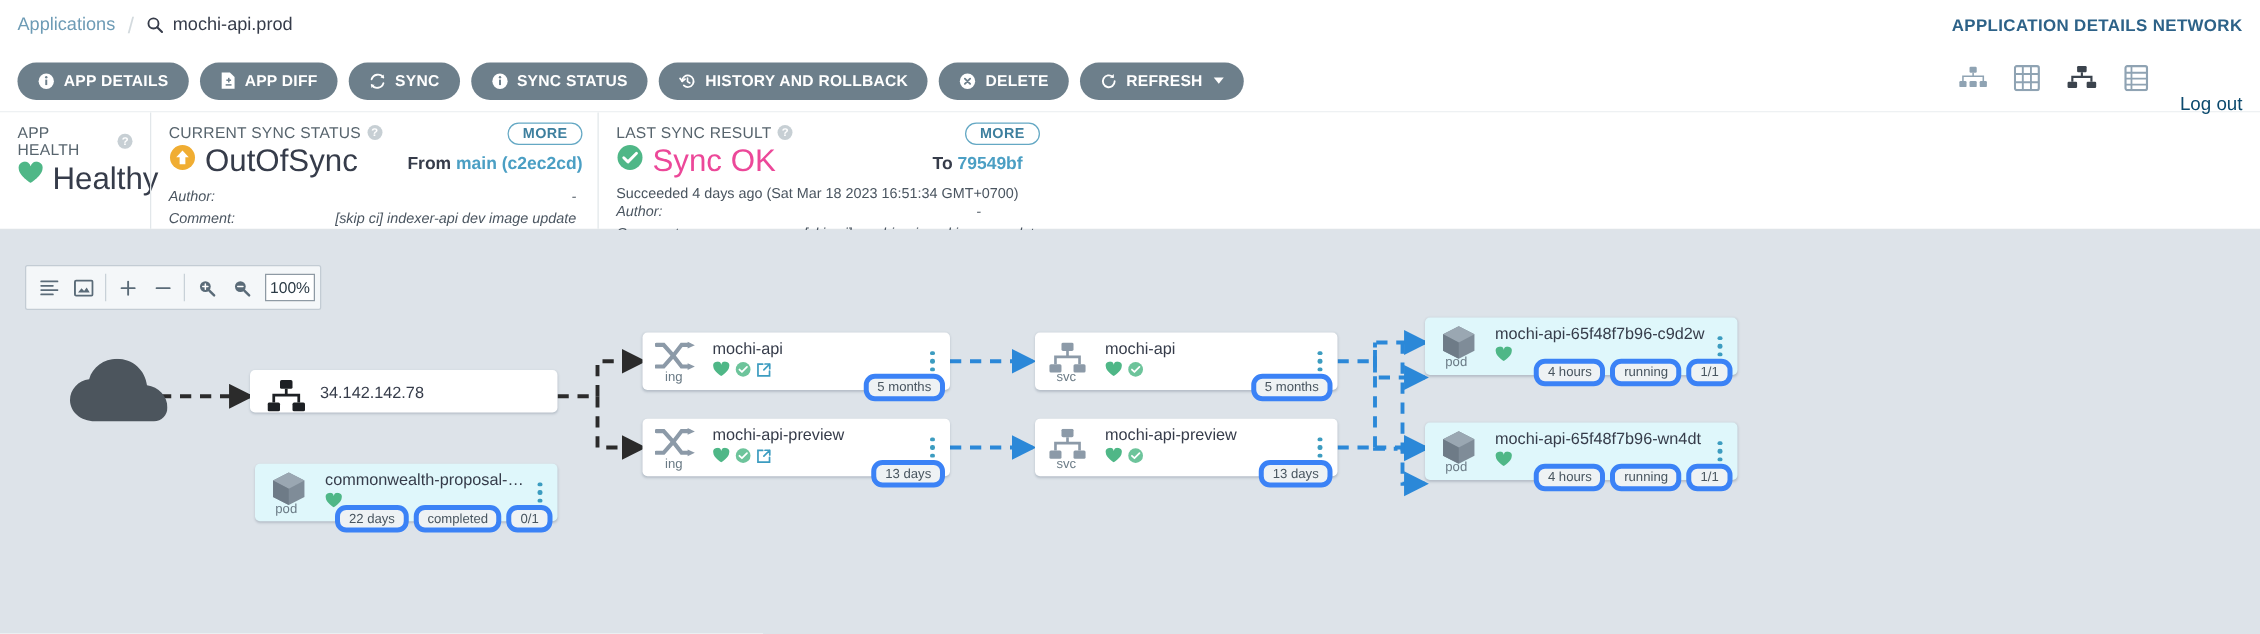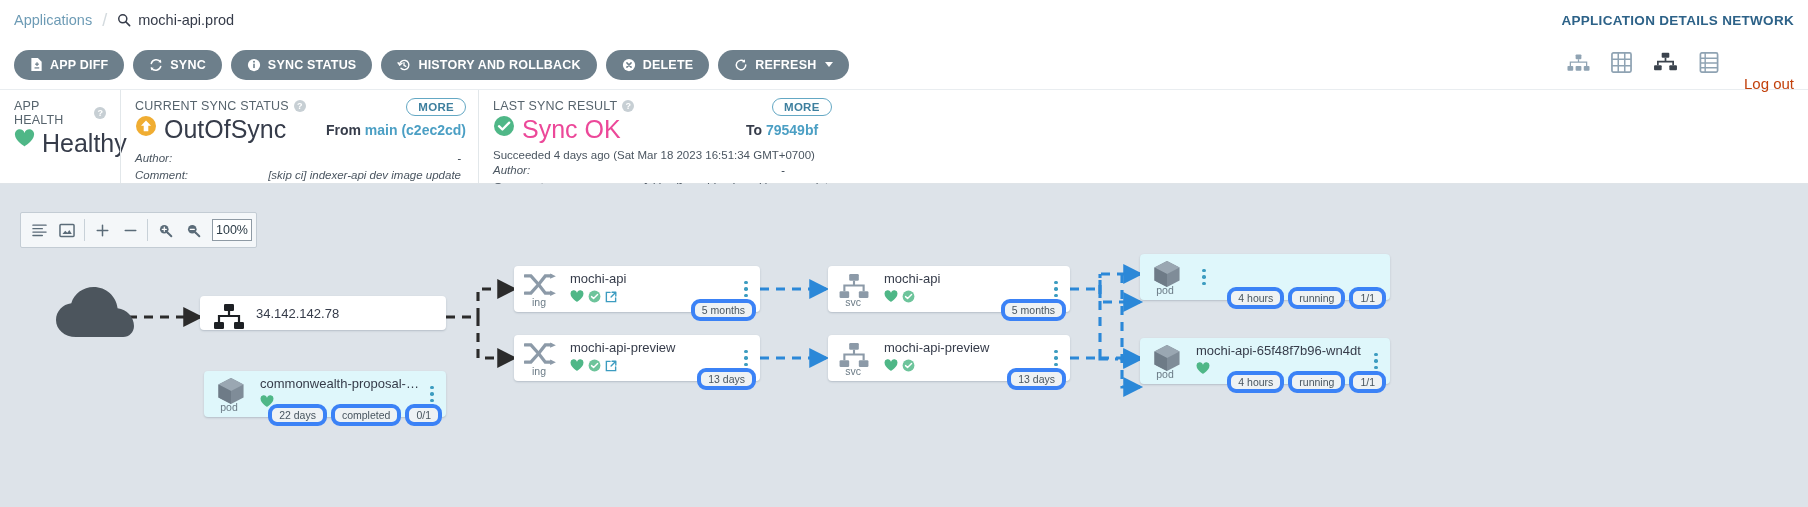--- a/index.html
+++ b/index.html
@@ -37,21 +37,21 @@
     cursor: pointer; white-space: nowrap;
   }
   .btn svg { display: block; flex: none; }
   .caret {
     width: 0; height: 0; margin-left: 2px;
     border-left: 4px solid transparent; border-right: 4px solid transparent;
     border-top: 5px solid #fff;
   }
   .view-icons { margin-left: auto; display: flex; align-items: center; gap: 21px; }
   .view-icons .vi { cursor: pointer; display: block; }
-  .logout { color: #c2410c; font-size: 15px; cursor: pointer; margin-left: 4px; margin-top: 37px; }
+  .logout { color: #0c4a6e; font-size: 15px; cursor: pointer; margin-left: 4px; margin-top: 37px; }
 
   
   .statusbar {
     height: 94px; display: flex; background: #fff;
     border-bottom: 1px solid #dfe4e8;
   }
   .spanel { padding: 9px 14px 0 14px; position: relative; }
   .spanel + .spanel { border-left: 1px solid #e2e7ea; }
   .p-health { width: 120px; }
   .p-sync   { width: 358px; }
@@ -158,20 +158,30 @@
           <line x1="10" y1="10" x2="14.4" y2="14.4" stroke="#363c4a" stroke-width="1.9" stroke-linecap="round"></line>
         </svg>
     </span>
     <span>mochi-api.prod</span>
   </span>
   <span class="view-title">APPLICATION DETAILS NETWORK</span>
 </div>
 
 <div class="toolbar">
 
+  <div class="btn">
+    <span>
+      <svg width="14" height="14" viewBox="0 0 16 16">
+          <circle cx="8" cy="8" r="7" fill="#fff"></circle>
+          <rect x="7.1" y="6.5" width="1.8" height="5" fill="#6d7f8b"></rect>
+          <circle cx="8" cy="4.3" r="1.1" fill="#6d7f8b"></circle>
+        </svg>
+    </span>
+    <span>APP DETAILS</span>
+  </div>
 
   <div class="btn">
     <span>
       <svg width="13" height="15" viewBox="0 0 13 16">
           <path d="M1 1h7l4 4v10H1z" fill="#fff"></path>
           <rect x="5" y="7" width="4" height="1.3" fill="#6d7f8b"></rect>
           <rect x="6.4" y="5.6" width="1.3" height="4" fill="#6d7f8b"></rect>
           <rect x="4.4" y="11" width="5" height="1.3" fill="#6d7f8b"></rect>
         </svg>
     </span>
@@ -644,20 +654,30 @@
     <div class="node-ico">
       <span class="g" style="top:6px; left:12px;">
         <svg width="30" height="28" viewBox="0 0 30 29">
             <path d="M15 1l13 6.7v13.6L15 28 2 21.3V7.7z" fill="#7f8c98"></path>
             <path d="M15 1l13 6.7L15 14.5 2 7.7z" fill="#9aa7b2"></path>
             <path d="M15 14.5V28L2 21.3V7.7z" fill="#6e7b87"></path>
           </svg>
       </span>
       <span class="node-kind">pod</span>
     </div>
+    <div class="node-body">
+      <div class="node-title">mochi-api-65f48f7b96-c9d2w</div>
+      <div class="node-icons">
+        <span>
+          <svg width="14" height="13" viewBox="0 0 22 20">
+              <path d="M11 18.3S1 12.2 1 6.4A5 5 0 0 1 11 4.3 5 5 0 0 1 21 6.4c0 5.8-10 11.9-10 11.9z" fill="#4fb787"></path>
+            </svg>
+        </span>
+      </div>
+    </div>
     <div class="kebab">
         <i></i>
         <i></i>
         <i></i>
       </div>
     <div class="pills">
       <span class="pill">4 hours</span>
       <span class="pill">running</span>
       <span class="pill">1/1</span>
     </div>

